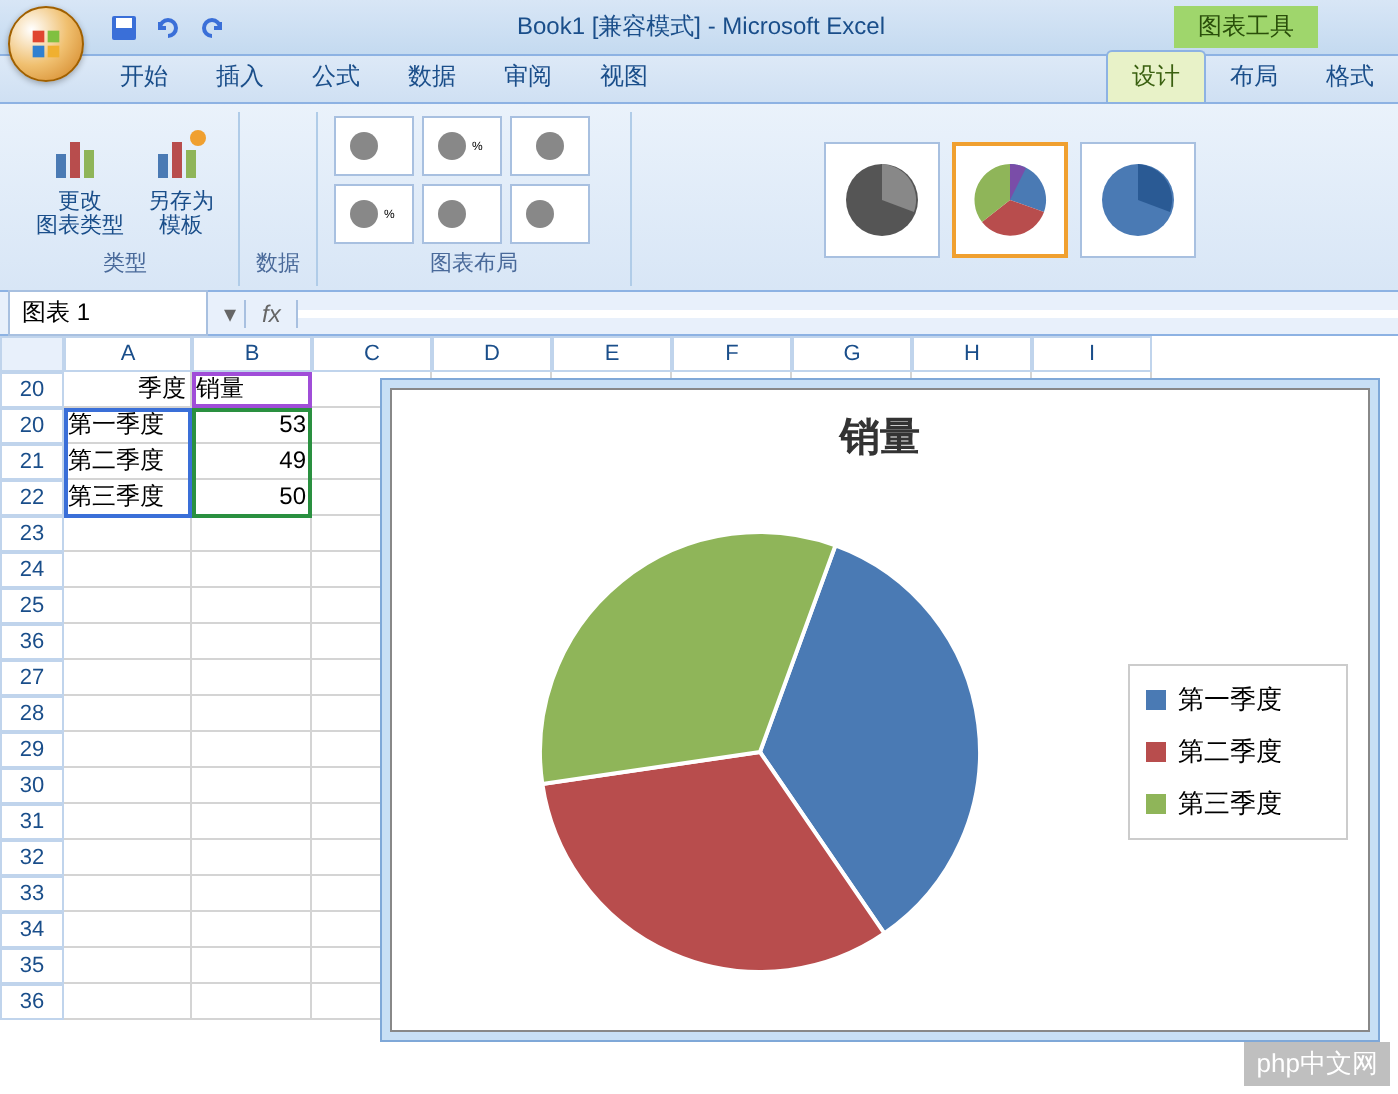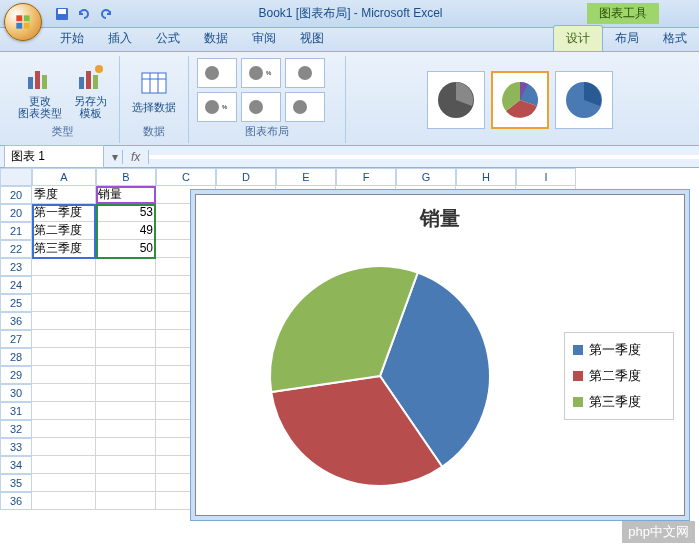--- a/index.html
+++ b/index.html
@@ -85,21 +85,21 @@
           <path d="M4 5 L4 8 L7 8" stroke="#3a6fd8" fill="none" stroke-width="2"></path>
         </svg>
       </span>
     <span class="qat-icon">
         <svg viewBox="0 0 16 16">
           <path d="M12 8 A4 4 0 1 0 8 12" stroke="#3a6fd8" fill="none" stroke-width="2"></path>
           <path d="M12 5 L12 8 L9 8" stroke="#3a6fd8" fill="none" stroke-width="2"></path>
         </svg>
       </span>
   </div>
-  <div class="title-text">Book1 [图表布局] - Microsoft Excel</div>
+  <div class="title-text">Book1 [兼容模式] - Microsoft Excel</div>
   <div class="chart-tools-tab">图表工具</div>
 </div>
 
 <div class="ribbon-tabs">
   <div class="ribbon-tab">开始</div>
   <div class="ribbon-tab">插入</div>
   <div class="ribbon-tab">公式</div>
   <div class="ribbon-tab">数据</div>
   <div class="ribbon-tab">审阅</div>
   <div class="ribbon-tab">视图</div>
@@ -130,29 +130,20 @@
           </svg>
         <div class="big-btn-label" style="white-space:pre-line">另存为
 模板</div>
       </div>
     </div>
     <div class="ribbon-group-label">类型</div>
   </div>
 
   <div class="ribbon-group">
     <div class="ribbon-group-content">
-      <div class="big-btn">
-        <svg class="big-btn-icon" viewBox="0 0 32 32">
-            <rect x="4" y="6" width="24" height="20" fill="#fff" stroke="#3a6fd8"></rect>
-            <line x1="4" y1="12" x2="28" y2="12" stroke="#3a6fd8"></line>
-            <line x1="12" y1="6" x2="12" y2="26" stroke="#3a6fd8"></line>
-            <line x1="20" y1="6" x2="20" y2="26" stroke="#3a6fd8"></line>
-          </svg>
-        <div class="big-btn-label">选择数据</div>
-      </div>
     </div>
     <div class="ribbon-group-label">数据</div>
   </div>
 
   <div class="ribbon-group">
     <div class="ribbon-group-content">
       <div class="layout-gallery">
         <div class="layout-item">
             <svg width="30" height="20">
               <circle cx="10" cy="10" r="7" fill="#888"></circle>
@@ -257,21 +248,21 @@
           <div class="row-h">30</div>
           <div class="row-h">31</div>
           <div class="row-h">32</div>
           <div class="row-h">33</div>
           <div class="row-h">34</div>
           <div class="row-h">35</div>
           <div class="row-h">36</div>
         </div>
       <div id="grid" class="grid" style="position:relative">
           <div class="grid-row">
-            <div class="cell" style="width: 64px;">季度</div>
+            <div class="cell" style="width: 64px; text-align: right;">季度</div>
             <div class="cell" style="width: 60px;">销量</div>
             <div class="cell" style="width: 60px;"></div>
             <div class="cell" style="width: 60px;"></div>
             <div class="cell" style="width: 60px;"></div>
             <div class="cell" style="width: 60px;"></div>
             <div class="cell" style="width: 60px;"></div>
             <div class="cell" style="width: 60px;"></div>
             <div class="cell" style="width: 60px;"></div>
           </div>
           <div class="grid-row">

